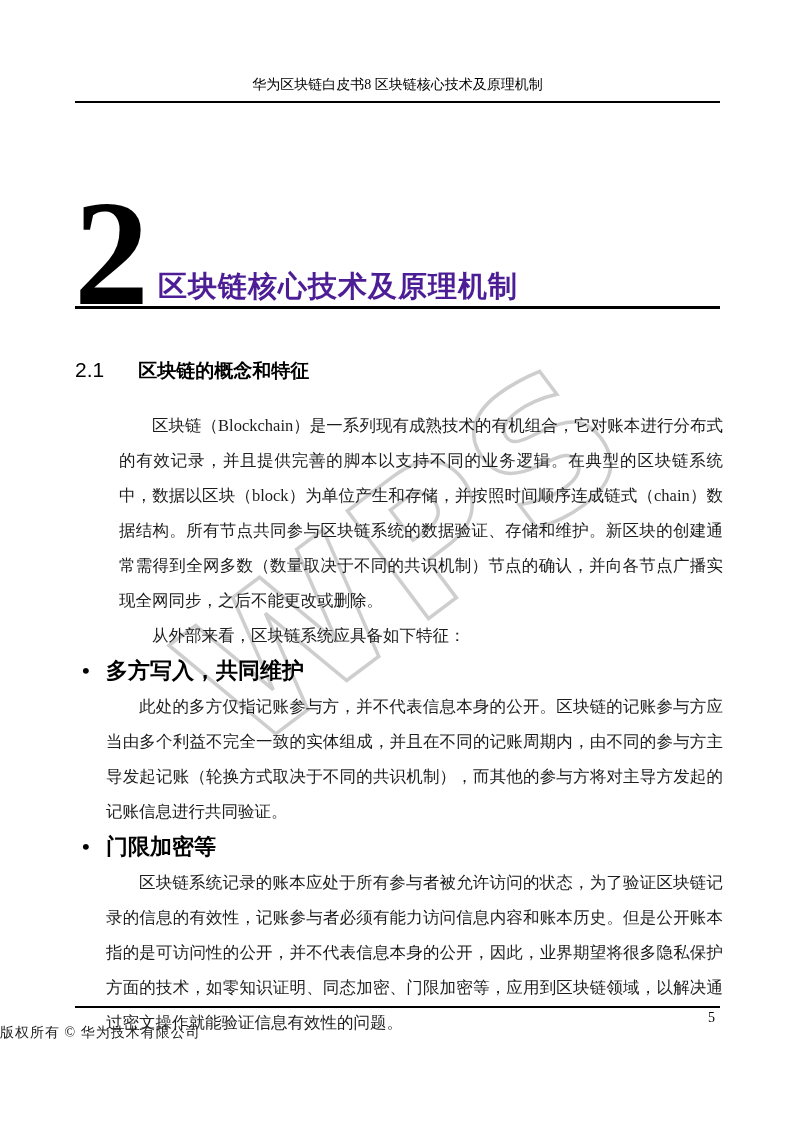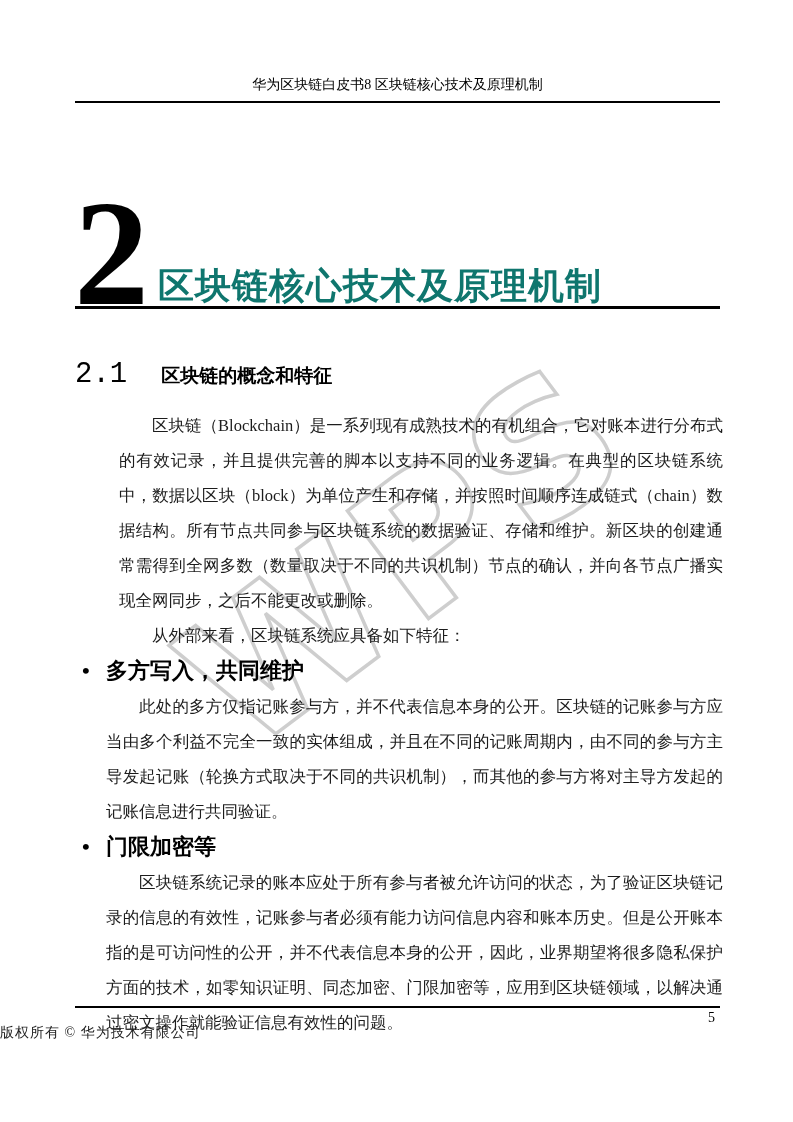--- a/index.html
+++ b/index.html
@@ -24,27 +24,27 @@
   .header-rule { position:absolute; top:101px; left:75px; width:645px; height:2px; background:#000; z-index:1; }
   
   .chapter-number {
     position:absolute; left:74px; top:197px; z-index:1;
     font-family:"Liberation Serif","DejaVu Serif",serif;
     font-weight:bold; font-size:150px; line-height:112px; color:#000;
   }
   .chapter-title {
     position:absolute; left:158px; top:269px; z-index:1;
     font-family:"Liberation Sans","DejaVu Sans",sans-serif;
-    font-weight:bold; font-size:36px; line-height:34px; color:#0f766e;
+    font-weight:bold; font-size:29px; line-height:34px; color:#4c1d95;
     letter-spacing:1px;
   }
   .chapter-rule { position:absolute; top:306px; left:75px; width:645px; height:3px; background:#000; z-index:1; }
   
   .section-heading { position:absolute; left:75px; top:358px; z-index:1; color:#000; white-space:nowrap; }
-  .sec-num { font-family:Liberation Mono, monospace; font-size:29px; }
+  .sec-num { font-family:Liberation Sans, sans-serif; font-size:21px; }
   .sec-title { font-family:"Liberation Sans","DejaVu Sans",sans-serif; font-size:19px; font-weight:600; margin-left:6px;padding-left:28px; }
   
   .content {
     position:absolute; left:75px; top:408px; width:648px; z-index:1;
     font-size:16.5px; line-height:35px; text-align:justify;
   }
   .para { margin:0; }
   .indent { text-indent:2em;margin-left:44px; }
   .feature { margin:0; }
   .feature-head {

